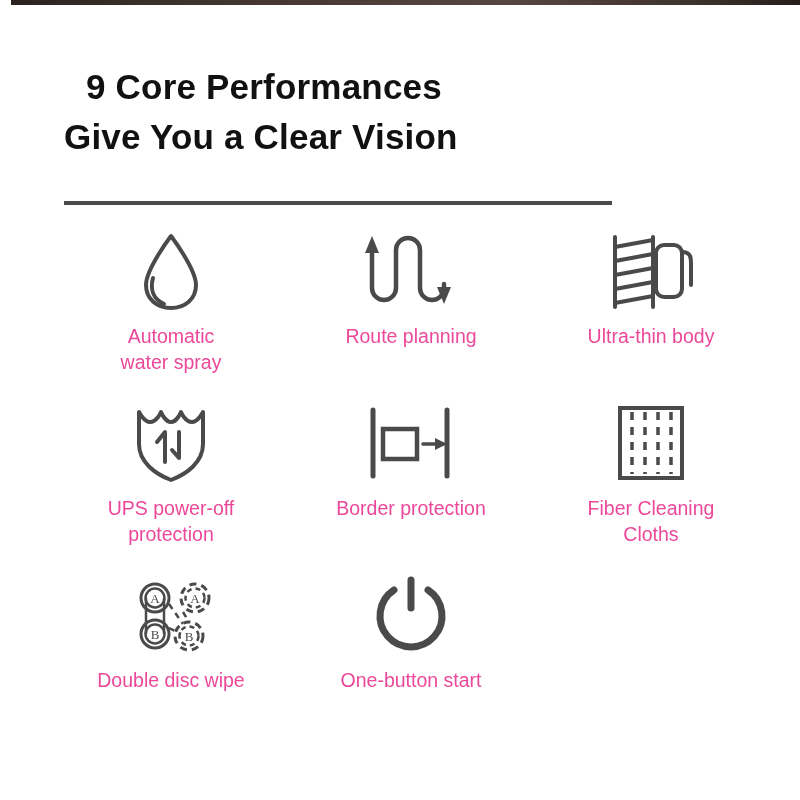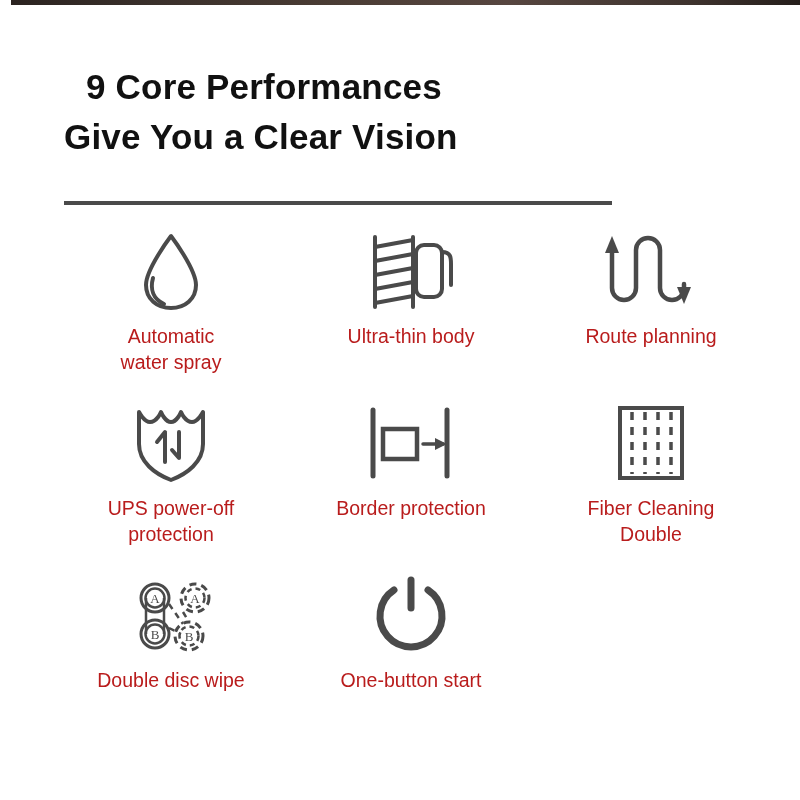--- a/index.html
+++ b/index.html
@@ -69,21 +69,21 @@
   .icon-box {
     height: 86px;
     display: flex;
     align-items: center;
     justify-content: center;
   }
   .cell-label {
     margin-top: 9px;
     font-size: 19.5px;
     line-height: 26px;
-    color: #b91c1c;
+    color: #ec4899;
     text-align: center;
     max-width: 200px;
     white-space: pre-line;
   }
   svg { display: block; }
 </style>
 </head>
 <body>
 
 <div class="page">
@@ -101,20 +101,31 @@
 
     <div class="cell">
       <div class="icon-box">
         <svg width="78" height="86" viewBox="0 0 78 86">
           <path d="M39 8 C39 8 14 41 14 57 C14 71 25 80 39 80 C53 80 64 71 64 57 C64 41 39 8 39 8 Z" fill="none" stroke="#4a4a4a" stroke-width="4" stroke-linejoin="round"></path>
           <path d="M21 50 C18 61 21 71 32 76" fill="none" stroke="#4a4a4a" stroke-width="4" stroke-linecap="round"></path>
         </svg>
       </div>
       <div class="cell-label">Automatic
 water spray</div>
+    </div>
+
+    <div class="cell">
+      <div class="icon-box">
+        <svg width="110" height="86" viewBox="0 0 110 86">
+          <path d="M16 23 L16 60 A12 12 0 0 0 40 60 L40 22 A12 12 0 0 1 64 22 L64 60 A12 12 0 0 0 88 60 L88 56" fill="none" stroke="#4a4a4a" stroke-width="4.5" stroke-linecap="round"></path>
+          <polygon points="16,8 9,25 23,25" fill="#4a4a4a"></polygon>
+          <polygon points="88,76 81,59 95,59" fill="#4a4a4a"></polygon>
+        </svg>
+      </div>
+      <div class="cell-label">Route planning</div>
     </div>
 
     <div class="cell">
       <div class="icon-box">
         <svg width="100" height="86" viewBox="0 0 100 86">
           <g stroke="#4a4a4a" stroke-width="4" fill="none" stroke-linecap="round">
             <line x1="14" y1="9" x2="14" y2="79"></line>
             <line x1="52" y1="9" x2="52" y2="79"></line>
             <line x1="14" y1="19" x2="52" y2="12"></line>
             <line x1="14" y1="33" x2="52" y2="26"></line>
@@ -122,31 +133,20 @@
             <line x1="14" y1="61" x2="52" y2="54"></line>
             <line x1="14" y1="75" x2="52" y2="68"></line>
             <rect x="55" y="17" width="26" height="52" rx="8" ry="8"></rect>
             <path d="M81 24 C90 24 90 30 90 36 L90 57"></path>
           </g>
         </svg>
       </div>
       <div class="cell-label">Ultra-thin body</div>
     </div>
 
-    <div class="cell">
-      <div class="icon-box">
-        <svg width="110" height="86" viewBox="0 0 110 86">
-          <path d="M16 23 L16 60 A12 12 0 0 0 40 60 L40 22 A12 12 0 0 1 64 22 L64 60 A12 12 0 0 0 88 60 L88 56" fill="none" stroke="#4a4a4a" stroke-width="4.5" stroke-linecap="round"></path>
-          <polygon points="16,8 9,25 23,25" fill="#4a4a4a"></polygon>
-          <polygon points="88,76 81,59 95,59" fill="#4a4a4a"></polygon>
-        </svg>
-      </div>
-      <div class="cell-label">Route planning</div>
-    </div>
-
 
     <div class="cell">
       <div class="icon-box">
         <svg width="88" height="86" viewBox="0 0 88 86">
           <path d="M12 12 C12 12 17 22 23 22 C30 22 34 12 34 12 C34 12 38 22 44 22 C50 22 54 12 54 12 C54 12 58 22 65 22 C71 22 76 12 76 12 L76 44 C76 62 60 74 44 80 C28 74 12 62 12 44 Z" fill="none" stroke="#4a4a4a" stroke-width="4" stroke-linejoin="round"></path>
           <g stroke="#4a4a4a" stroke-width="4" fill="none" stroke-linecap="round" stroke-linejoin="round">
             <path d="M38 62 L38 33"></path>
             <path d="M30 42 L38 32"></path>
             <path d="M52 32 L52 58 L45 50"></path>
           </g>
@@ -177,21 +177,21 @@
           <rect x="12" y="8" width="62" height="70" fill="none" stroke="#4a4a4a" stroke-width="4"></rect>
           <g stroke="#4a4a4a" stroke-width="3.5" stroke-dasharray="8 7" stroke-linecap="butt">
             <line x1="24" y1="12" x2="24" y2="74"></line>
             <line x1="37" y1="12" x2="37" y2="74"></line>
             <line x1="50" y1="12" x2="50" y2="74"></line>
             <line x1="63" y1="12" x2="63" y2="74"></line>
           </g>
         </svg>
       </div>
       <div class="cell-label">Fiber Cleaning
-Double</div>
+Cloths</div>
     </div>
 
     <div class="cell">
       <div class="icon-box">
         <svg width="100" height="86" viewBox="0 0 100 86">
           <g stroke="#4a4a4a" fill="none">
 
             <line x1="25" y1="26" x2="25" y2="62" stroke-width="2.5"></line>
             <line x1="43" y1="26" x2="43" y2="62" stroke-width="2.5"></line>
 

